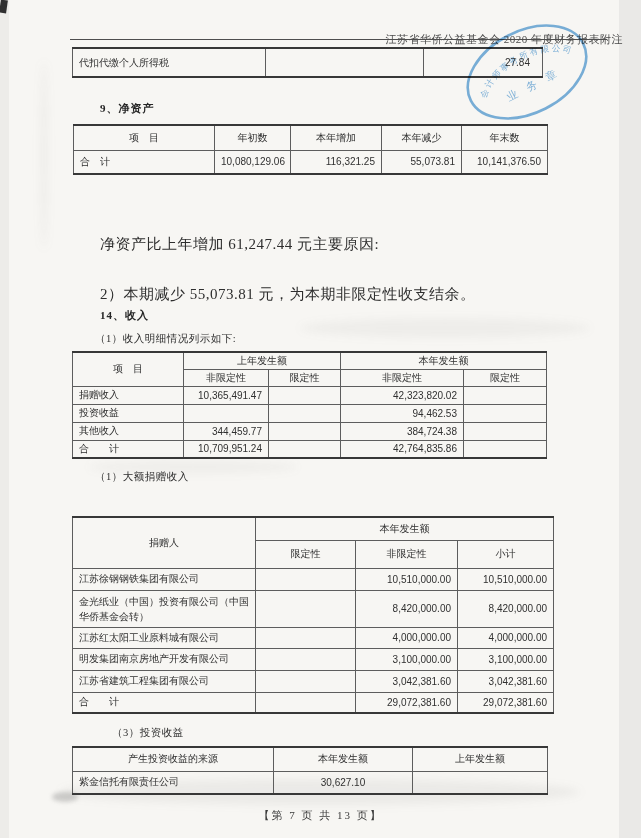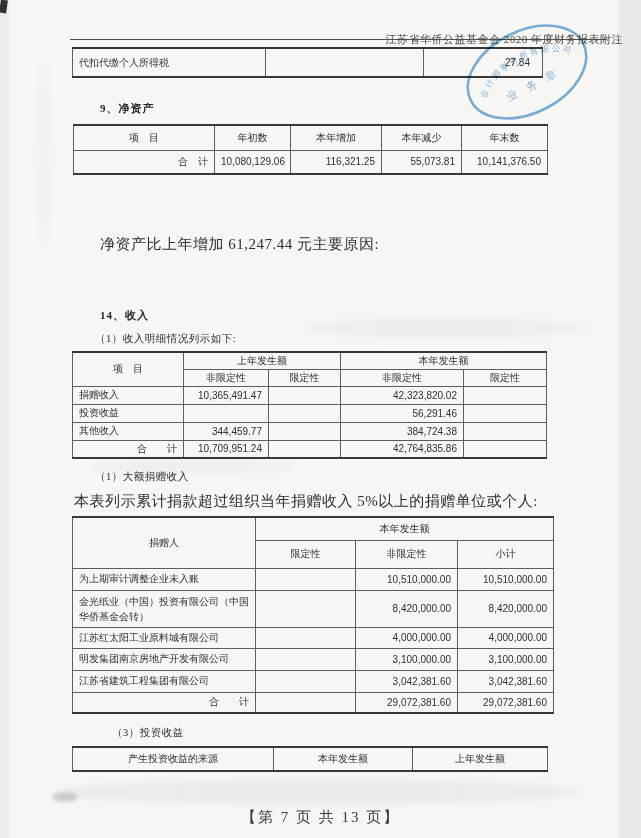--- a/index.html
+++ b/index.html
@@ -28,31 +28,31 @@
   .header-rule { position:absolute; left:70px; top:39px; width:537px; height:1px; background:#4e4e4e; }
 
   table { position:absolute; border-collapse:collapse; table-layout:fixed; background:transparent; }
   .tbl { border:1px solid #4c4c4c; border-top:2px solid #383838; border-bottom:2px solid #383838; }
   .tbl td, .tbl th {
     border:1px solid #5d5d5d; font-weight:normal; font-size:10px;
     padding:0 6px; white-space:nowrap; overflow:hidden; color:#303030;
   }
   .tbl th { }
   .num { text-align:right; font-family:"Liberation Sans", sans-serif; font-size:9.5px; padding-right:8px; }
-  .ctr { text-align:right; }
+  .ctr { text-align:left; }
   .left { text-align:left; }
   .wrap { white-space:normal !important; line-height:1.5; padding-top:2px; padding-bottom:2px; }
 
   .h-sec { position:absolute; font-size:11px; font-weight:bold; letter-spacing:1px; color:#262626; }
   .h-sub { position:absolute; font-size:10.5px; color:#2e2e2e; letter-spacing:0.5px; }
   .note  { position:absolute; font-size:15px; color:#2e2e2e; letter-spacing:0.5px; }
 
   .footer {
     position:absolute; left:0; top:808px; width:100%;
-    text-align:center; font-size:15px; color:#3c3c3c; letter-spacing:2px;
+    text-align:center; font-size:11px; color:#3c3c3c; letter-spacing:2px;
   }
 
   .stamp { position:absolute; left:448px; top:12px; mix-blend-mode:multiply; opacity:0.82; }
 </style>
 </head>
 <body>
 
 <div class="page">
 
   <div class="artifact corner-speck"></div>
@@ -104,20 +104,21 @@
       <td class="ctr">合　计</td>
       <td class="num">10,080,129.06</td>
       <td class="num">116,321.25</td>
       <td class="num">55,073.81</td>
       <td class="num">10,141,376.50</td>
     </tr>
   </tbody>
     </table>
 
   <div class="note" style="left:100px; top:235px;">净资产比上年增加 61,247.44 元主要原因:</div>
+  <div class="note" style="left:100px; top:285px;">2）本期减少 55,073.81 元，为本期非限定性收支结余。</div>
 
   <div class="h-sec" style="left:100px; top:308px;">14、收入</div>
   <div class="h-sub" style="left:95px; top:332px;">（1）收入明细情况列示如下:</div>
 
   <table class="tbl" style="left:72px; top:351px; width:474px;">
     <colgroup>
         <col style="width:111px">
         <col style="width:85px">
         <col style="width:72px">
         <col style="width:123px">
@@ -139,62 +140,61 @@
       <td class="left">捐赠收入</td>
       <td class="num">10,365,491.47</td>
       <td class="num"></td>
       <td class="num">42,323,820.02</td>
       <td class="num"></td>
     </tr>
     <tr style="height:18px">
       <td class="left">投资收益</td>
       <td class="num"></td>
       <td class="num"></td>
-      <td class="num">56,291.46</td>
+      <td class="num">94,462.53</td>
       <td class="num"></td>
     </tr>
     <tr style="height:18px">
       <td class="left">其他收入</td>
       <td class="num">344,459.77</td>
       <td class="num"></td>
       <td class="num">384,724.38</td>
       <td class="num"></td>
     </tr>
     <tr style="height:18px">
       <td class="ctr">合　　计</td>
       <td class="num">10,709,951.24</td>
       <td class="num"></td>
       <td class="num">42,764,835.86</td>
       <td class="num"></td>
     </tr>
   </tbody>
     </table>
 
   <div class="h-sub" style="left:95px; top:470px;">（1）大额捐赠收入</div>
-  <div class="note" style="left:74px; top:492px;">本表列示累计捐款超过组织当年捐赠收入 5%以上的捐赠单位或个人:</div>
 
   <table class="tbl" style="left:72px; top:516px; width:481px;">
     <colgroup>
         <col style="width:183px">
         <col style="width:100px">
         <col style="width:102px">
         <col style="width:96px">
       </colgroup>
     <tbody>
         <tr style="height:23px">
       <th rowspan="2">捐赠人</th>
       <th colspan="3">本年发生额</th>
     </tr>
     <tr style="height:28px">
       <th>限定性</th>
       <th>非限定性</th>
       <th>小计</th>
     </tr>
     <tr style="height:22px">
-      <td class="left">为上期审计调整企业未入账</td>
+      <td class="left">江苏徐钢钢铁集团有限公司</td>
       <td class="num"></td>
       <td class="num">10,510,000.00</td>
       <td class="num">10,510,000.00</td>
     </tr>
     <tr style="height:37px">
       <td class="left wrap">金光纸业（中国）投资有限公司（中国华侨基金会转）</td>
       <td class="num"></td>
       <td class="num">8,420,000.00</td>
       <td class="num">8,420,000.00</td>
     </tr>
@@ -231,20 +231,25 @@
     <colgroup>
         <col style="width:201px">
         <col style="width:139px">
         <col style="width:135px">
       </colgroup>
     <tbody>
         <tr style="height:24px">
       <th>产生投资收益的来源</th>
       <th>本年发生额</th>
       <th>上年发生额</th>
+    </tr>
+    <tr style="height:23px">
+      <td class="left">紫金信托有限责任公司</td>
+      <td class="num ctr" style="text-align:center">30,627.10</td>
+      <td class="num"></td>
     </tr>
   </tbody>
     </table>
 
   <svg class="stamp" width="165" height="125" viewBox="0 0 165 125">
     <g transform="rotate(-27 79 60)" stroke="none">
       <ellipse cx="79" cy="60" rx="63" ry="41" fill="none" stroke="#4b97d5" stroke-width="2.6" opacity="0.9"></ellipse>
       <path id="ringArc" d="M 27 70 A 55 35 0 0 1 131 70" fill="none"></path>
       <text font-size="8.5" fill="#4b97d5" letter-spacing="2.2" opacity="0.85" font-family="Liberation Serif, serif">
         <textPath href="#ringArc" startOffset="50%" text-anchor="middle">会计师事务所有限公司</textPath>

